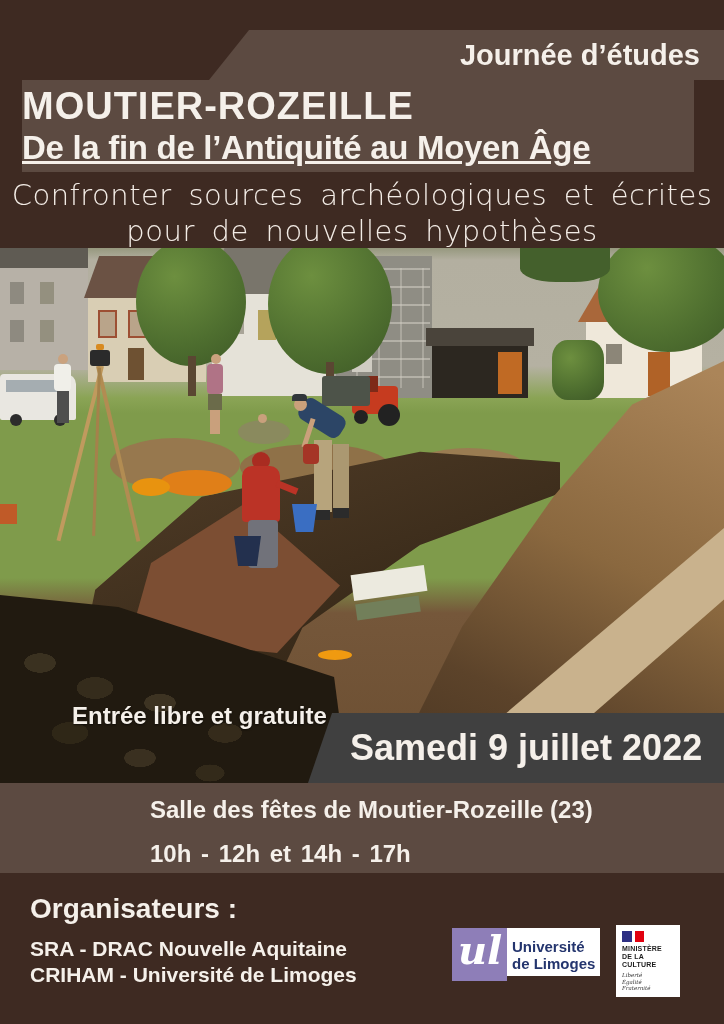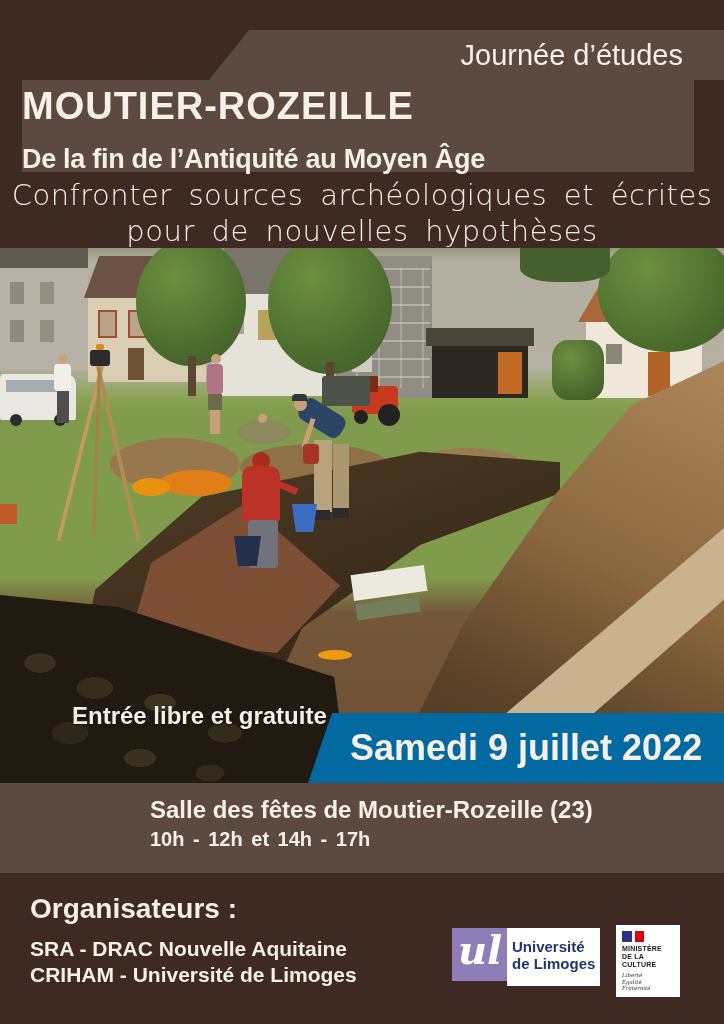--- a/index.html
+++ b/index.html
@@ -3,26 +3,26 @@
 <meta charset="utf-8">
 <style>
   html,body{margin:0;padding:0;background:#222;}
   .poster{position:relative;width:724px;height:1024px;background:#3E2A22;overflow:hidden;
           font-family:"Liberation Sans",sans-serif;color:#F5F0EA;}
   .s{position:absolute;}
 
   
   .kicker-band{position:absolute;top:30px;left:209px;right:0;height:50px;background:#5C4A41;
                clip-path:polygon(40px 0,100% 0,100% 100%,0 100%);}
-  .kicker-band span{display:block;line-height:50px;text-align:right;padding-right:41px;
-                    font-size:29px;font-weight:normal;}
+  .kicker-band span{display:block;line-height:50px;text-align:right;padding-right:24px;
+                    font-size:29px;font-weight:bold;}
   .title-band{position:absolute;top:80px;left:22px;width:672px;height:92px;background:#5C4A41;
               }
   .title-line1{font-size:38px;font-weight:bold;letter-spacing:1px;margin-top:5px;}
-  .title-line2{font-size:27px;font-weight:bold;letter-spacing:-0.3px;margin-top:16px;}
+  .title-line2{font-size:33px;font-weight:bold;letter-spacing:-0.3px;margin-top:1px;text-decoration:underline;}
   .tagline{position:absolute;top:177px;left:0;right:0;text-align:center;
            font-family:"DejaVu Sans",sans-serif;font-weight:300;color:#F3ECE6;
            font-size:29px;line-height:36px;word-spacing:7px;letter-spacing:0.5px;}
 
   
   .photo{position:absolute;top:248px;left:0;width:724px;height:535px;overflow:hidden;
          background:linear-gradient(180deg,#96987e 0px,#b3afa0 12px,#b5b1a2 118px,
                     #8aa455 150px,#7f9b4b 165px,#7f9b4b 330px,#75573a 365px,#6b4e31 535px);}
   .tree{border-radius:50%;background:radial-gradient(circle at 35% 30%,#6d8f3f,#4e6e2f 60%,#3d5826);}
   .stonewall{left:0;top:335px;width:348px;height:200px;
@@ -36,41 +36,41 @@
        radial-gradient(26px 15px at 140px 175px,#3a3020 0 60%,transparent 61%),
        radial-gradient(24px 14px at 210px 190px,#332a1a 0 60%,transparent 61%),
        #211a10;}
   .credit{position:absolute;top:445px;right:1px;width:14px;height:278px;
           writing-mode:vertical-rl;transform:rotate(180deg);
           font-size:9px;letter-spacing:0.4px;color:rgba(238,228,216,0.9);white-space:nowrap;}
   .free-entry{position:absolute;top:702px;left:28px;font-size:24px;font-weight:bold;
               text-shadow:0 1px 2px rgba(0,0,0,0.6);margin-left:44px;}
 
   
-  .date-band{position:absolute;top:713px;left:308px;right:0;height:70px;background:#0369a1;
+  .date-band{position:absolute;top:713px;left:308px;right:0;height:70px;background:#404040;
              clip-path:polygon(24px 0,100% 0,100% 100%,0 100%);}
   .date-band span{display:block;line-height:70px;padding-left:42px;font-size:36px;
                   font-weight:bold;white-space:nowrap;}
   .venue-band{position:absolute;top:783px;left:0;right:0;height:90px;background:#5C4A41;}
   .venue-inner{position:absolute;top:13px;left:150px;right:8px;text-align:left;}
   .venue-line1{font-size:24px;font-weight:bold;}
-  .venue-line2{font-size:20px;font-weight:bold;margin-top:4px;word-spacing:3px;}
+  .venue-line2{font-size:24px;font-weight:bold;margin-top:16px;word-spacing:3px;}
 
   
   .footer{position:absolute;top:873px;left:0;right:0;bottom:0;background:#3E2A22;}
   .org-label{position:absolute;top:20px;left:30px;font-size:28px;font-weight:bold;}
   .org-lines{position:absolute;top:63px;left:30px;font-size:21px;font-weight:bold;line-height:26px;}
   .logo-criham{position:absolute;top:55px;left:368px;width:84px;height:53px;background:#8E7EB8;
                color:#fff;padding:3px 0 0 6px;box-sizing:border-box;}
   .logo-criham .acr{font-size:17px;font-weight:bold;letter-spacing:0.5px;line-height:17px;}
   .logo-criham .desc{font-size:6px;line-height:6.5px;color:#EFE8C5;white-space:pre-line;margin-top:2px;}
   .logo-ul-square{position:absolute;top:55px;left:452px;width:55px;height:53px;background:#8E7EB8;}
   .logo-ul-square span{position:absolute;left:6px;top:-2px;font-family:"DejaVu Serif",serif;
                        font-style:italic;font-weight:bold;font-size:40px;color:#fff;}
-  .logo-ul-text{position:absolute;top:55px;left:507px;width:93px;height:58px;background:#fff;
+  .logo-ul-text{position:absolute;top:55px;left:507px;width:93px;height:48px;background:#fff;
                 color:#24356E;font-weight:bold;font-size:15px;line-height:17px;
                 padding:10px 0 0 5px;box-sizing:border-box;}
   .logo-ministere{position:absolute;top:52px;left:616px;width:64px;height:72px;background:#fff;
                   color:#1c1c1c;padding:6px 0 0 6px;box-sizing:border-box;}
   .flag{width:22px;height:11px;display:flex;margin-bottom:3px;}
   .flag .b{width:10px;height:11px;background:#2D2F83;}
   .flag .w{width:3px;height:11px;background:#fff;}
   .flag .r{width:9px;height:11px;background:#E1000F;}
   .logo-ministere .min1,.logo-ministere .min2{font-size:7px;font-weight:bold;line-height:8px;letter-spacing:0.2px;}
   .logo-ministere .motto{font-family:"DejaVu Serif",serif;font-style:italic;font-size:5.5px;

